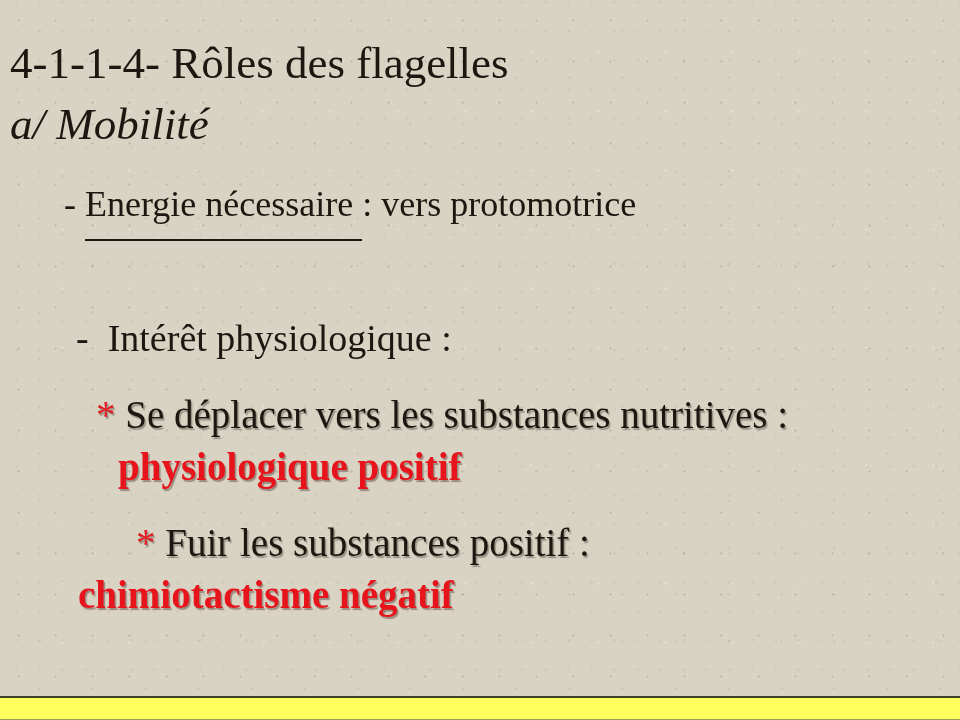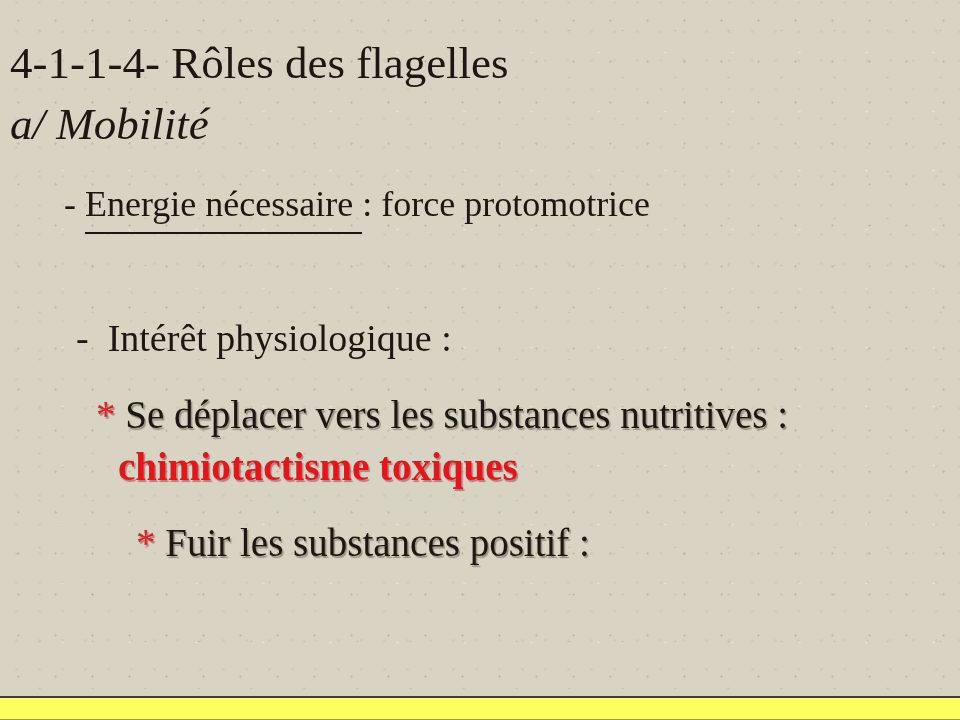--- a/index.html
+++ b/index.html
@@ -34,21 +34,21 @@
   }
   .title-1 { top: 38px; }
   .title-2 { top: 99px; font-style: italic; }
   .energy-line {
     top: 184px;
     left: 64px;
     font-size: 36px;
   }
   .underlined {
     border-bottom: 2px solid #1c1710;
-    padding-bottom: 8px;
+    padding-bottom: 15px;
   }
   .interest-line {
     top: 317px;
     left: 76px;
     font-size: 38px;
   }
   .point-line {
     font-size: 39px;
     text-shadow: 1.5px 1.5px 1px rgba(55, 45, 35, 0.40);
   }
@@ -79,31 +79,32 @@
 </head>
 <body>
 
 <div class="slide">
 
   <div class="line title title-1">4-1-1-4- Rôles des flagelles</div>
 
   <div class="line title title-2">a/ Mobilité</div>
 
   <div class="line energy-line">
-    <span>-&nbsp;</span><span class="underlined">Energie nécessaire&nbsp;</span><span>: force protomotrice</span>
+    <span>-&nbsp;</span><span class="underlined">Energie nécessaire&nbsp;</span><span>: vers protomotrice</span>
   </div>
 
   <div class="line point-line p1-text">
     <span class="red-star">*&nbsp;</span><span>Se déplacer vers les substances nutritives :</span>
   </div>
 
   <div class="line interest-line">-&nbsp;&nbsp;Intérêt physiologique :</div>
 
-  <div class="line point-line red-bold p1-highlight">chimiotactisme toxiques</div>
+  <div class="line point-line red-bold p1-highlight">physiologique positif</div>
 
   <div class="line point-line p2-text">
     <span class="red-star">*&nbsp;</span><span>Fuir les substances positif :</span>
   </div>
 
+  <div class="line point-line red-bold p2-highlight">chimiotactisme négatif</div>
 
   <div class="bottom-bar"></div>
 
 </div>
 
 </body></html>

